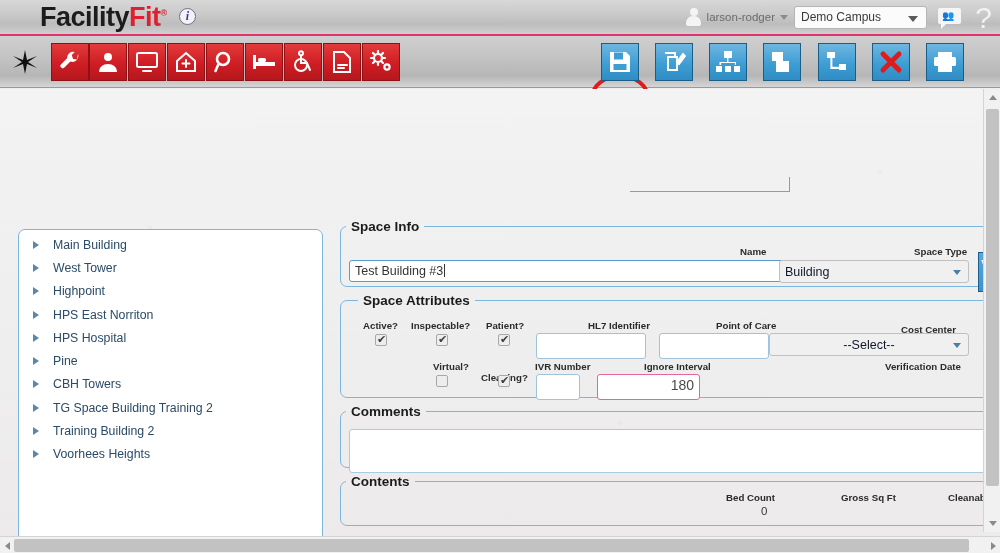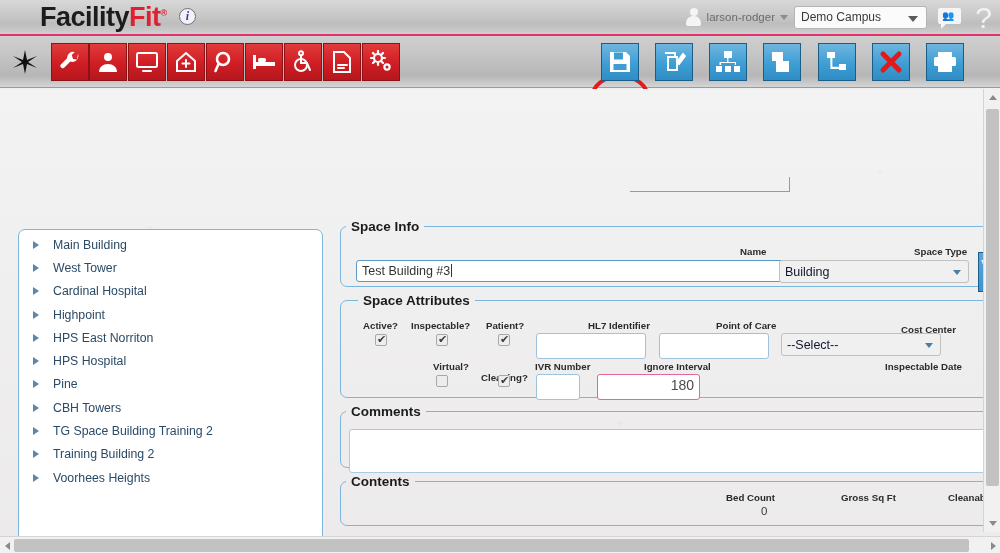--- a/index.html
+++ b/index.html
@@ -359,24 +359,20 @@
       <div class="tree-item">
         <span class="tri"></span>
         <span>Main Building</span>
       </div>
       <div class="tree-item">
         <span class="tri"></span>
         <span>West Tower</span>
       </div>
       <div class="tree-item">
         <span class="tri"></span>
-        <span>Cardinal Hospital</span>
-      </div>
-      <div class="tree-item">
-        <span class="tri"></span>
         <span>Highpoint</span>
       </div>
       <div class="tree-item">
         <span class="tri"></span>
         <span>HPS East Norriton</span>
       </div>
       <div class="tree-item">
         <span class="tri"></span>
         <span>HPS Hospital</span>
       </div>
@@ -400,21 +396,21 @@
         <span class="tri"></span>
         <span>Voorhees Heights</span>
       </div>
     </div>
 
   <div class="form-area">
 
     <fieldset class="fs" style="height:68px;">
       <legend>Space Info</legend>
       <span class="lbl" style="left:399px; top:12px;">Name</span>
-      <div class="txt-input focused" style="left:15px; top:26px; width:490px;">
+      <div class="txt-input focused" style="left:8px; top:26px; width:490px;">
         <span>Test Building #3</span><span class="cursor-bar"></span>
       </div>
       <span class="lbl" style="left:573px; top:12px;">Space Type</span>
       <div class="sel" style="left:438px; top:26px; width:190px;">
         <span>Building</span>
         <span class="sc"></span>
       </div>
       <div class="verify-btn">Verify Now</div>
     </fieldset>
 
@@ -436,32 +432,32 @@
       <span class="lbl" style="left:140px; top:64px;">Cleaning?</span>
       <div class="cbx on" style="left:157px; top:67px;"></div>
 
       <span class="lbl" style="left:247px; top:12px;">HL7 Identifier</span>
       <div class="txt-input" style="left:195px; top:25px; width:110px; height:26px;"><span></span></div>
 
       <span class="lbl" style="left:375px; top:12px;">Point of Care</span>
       <div class="txt-input" style="left:318px; top:25px; width:110px; height:26px;"><span></span></div>
 
       <span class="lbl" style="left:560px; top:16px;">Cost Center</span>
-      <div class="sel" style="left:440px; top:25px; width:160px;">
+      <div class="sel" style="left:428px; top:25px; width:200px;text-align:center;">
         <span>--Select--</span>
         <span class="sc"></span>
       </div>
 
       <span class="lbl" style="left:194px; top:53px;">IVR Number</span>
       <div class="txt-input" style="left:195px; top:66px; width:44px; height:26px;"><span></span></div>
 
       <span class="lbl" style="left:303px; top:53px;">Ignore Interval</span>
       <div class="txt-input error" style="left:256px; top:66px; width:103px; height:26px; font-size:14px; color:#4a4a4a;text-align:right;"><span>180</span></div>
 
-      <span class="lbl" style="left:544px; top:53px;">Inspectable Date</span>
+      <span class="lbl" style="left:544px; top:53px;">Verification Date</span>
       <span class="val" style="left:544px; top:68px;"></span>
     </fieldset>
 
     <fieldset class="fs" style="height:64px;">
       <legend>Comments</legend>
       <div class="comments-box"><span></span></div>
     </fieldset>
 
     <fieldset class="fs" style="height:52px;">
       <legend>Contents</legend>

